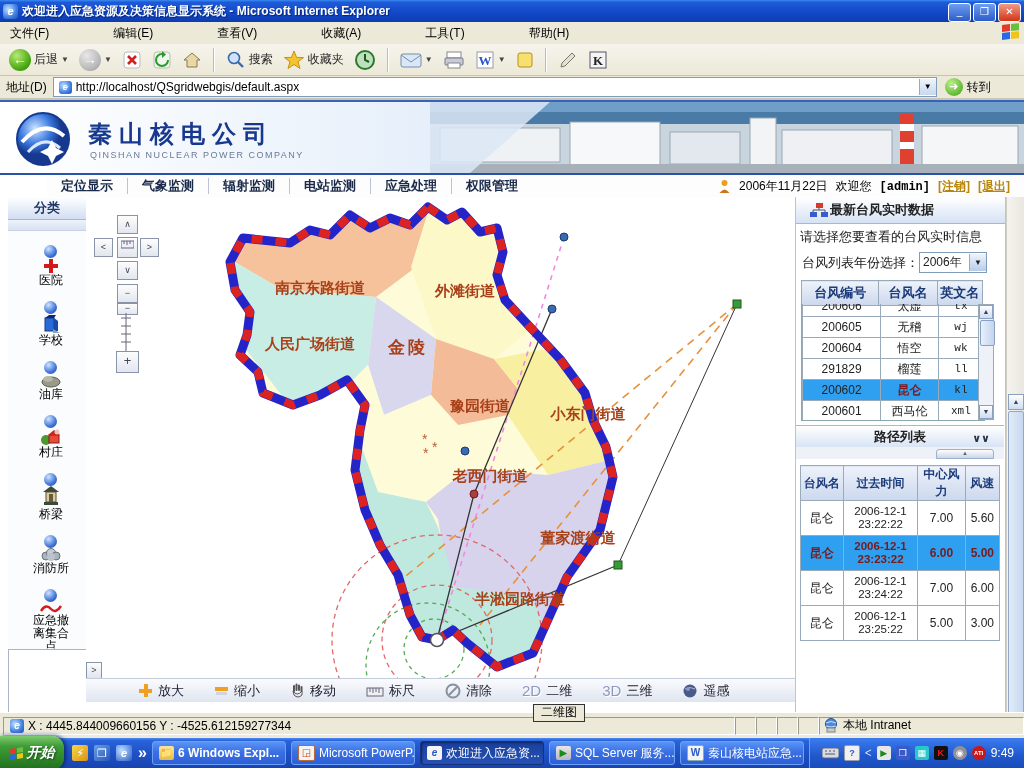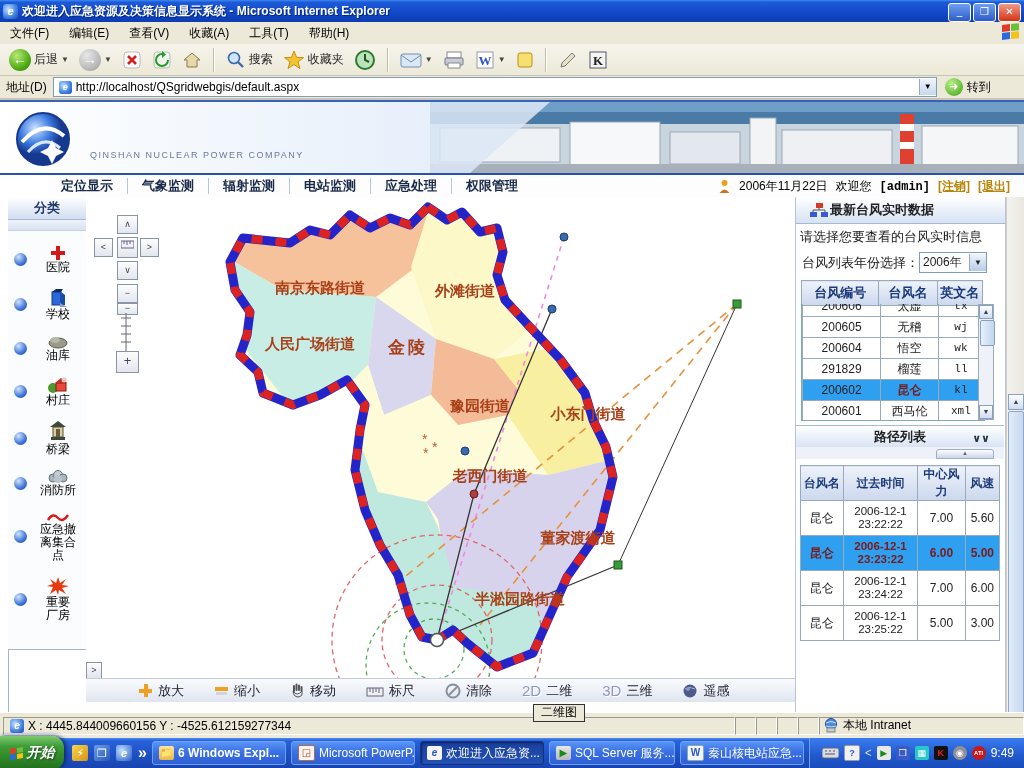--- a/index.html
+++ b/index.html
@@ -6,21 +6,21 @@
   #stage{position:relative;width:1024px;height:768px;overflow:hidden;background:#fff;}
   .abs{position:absolute;}
   
   .titlebar{left:0;top:0;width:1024px;height:22px;background:linear-gradient(180deg,#3a8af2 0%,#1e5ad8 10%,#1148c8 60%,#0c3cb0 100%);color:#fff;display:flex;align-items:center;}
   .titlebar .ttl{font-size:12px;font-weight:bold;margin-left:4px;text-shadow:1px 1px 1px #00227a;white-space:nowrap;}
   .ieicon{width:15px;height:15px;margin-left:3px;background:radial-gradient(circle at 35% 35%,#bfe0ff,#3f7fe0 60%,#1c4fb0);border-radius:3px;color:#fff;font-size:11px;font-weight:bold;text-align:center;line-height:14px;font-style:italic;}
   .winbtns{position:absolute;right:3px;top:3px;display:flex;gap:2px;}
   .wbtn{width:21px;height:17px;border:1px solid #fff;border-radius:3px;font-size:10px;line-height:15px;text-align:center;color:#fff;background:linear-gradient(180deg,#6f9ef0,#2c5cc8);}
   .wbtn.close{background:linear-gradient(180deg,#f09a8a,#d33414);}
   
-  .menubar{left:0;top:22px;width:1024px;height:22px;background:#ece9d8;border-bottom:1px solid #cfcdbd;display:flex;align-items:center;font-size:12px;color:#000;}
+  .menubar{left:0;top:22px;width:1024px;height:22px;background:#ece9d8;border-bottom:1px solid #cfcdbd;display:flex;align-items:center;font-size:12px;color:#000;gap:44px;}
   .menubar .mi{padding:3px 10px;}
   .flag{position:absolute;right:4px;top:2px;width:18px;height:17px;background:#ece9d8;display:grid;grid-template-columns:8px 8px;grid-template-rows:7px 7px;gap:1px;transform:skewY(-6deg);}
   .flag i{display:block;}
   .toolbar{left:0;top:44px;width:1024px;height:32px;background:linear-gradient(180deg,#f6f4ec,#ece9d8);border-bottom:1px solid #c8c5b4;display:flex;align-items:center;gap:4px;padding-left:6px;box-sizing:border-box;font-size:12px;color:#222;}
   .tbico{display:flex;align-items:center;gap:3px;padding:1px 3px;}
   .circ{width:22px;height:22px;border-radius:50%;display:inline-block;text-align:center;line-height:21px;color:#fff;font-weight:bold;font-size:14px;}
   .circ.back{background:radial-gradient(circle at 35% 30%,#b8e878,#4aa810 65%,#2e7a06);}
   .circ.fwd{background:radial-gradient(circle at 35% 30%,#e8e8e8,#b8b8b8 65%,#909090);}
   .caret{font-size:8px;color:#444;}
   .sep{width:1px;height:24px;background:#c0bda8;margin:0 4px;border-right:1px solid #fff;}
@@ -36,21 +36,21 @@
   .cotitle-en{position:absolute;left:90px;top:48px;font-size:9px;color:#6a7a96;letter-spacing:1.5px;white-space:nowrap;}
   
   .navbar{left:0;top:175px;width:1024px;height:22px;background:#fdfdfd;border-bottom:1px solid #9ab0cc;display:flex;align-items:center;font-size:13px;color:#1a2a4a;font-weight:bold;margin-left:47px;}
   .navtab{padding:0 14px;border-right:1px solid #b8c4d8;height:16px;line-height:16px;}
   .userarea{position:absolute;right:14px;top:178px;display:flex;align-items:center;gap:8px;font-size:12px;color:#000;}
   .lnk{color:#b8860b;text-decoration:underline;font-weight:bold;}
   
   .sidebar{left:8px;top:197px;width:78px;height:452px;background:#fbfcfe;border-right:1px solid #b8c4d8;}
   .sidehead{height:22px;background:linear-gradient(180deg,#ffffff,#d2def2);border-bottom:1px solid #a8b8d0;text-align:center;font-size:13px;font-weight:bold;color:#223a6a;line-height:22px;}
   .sidesub{height:10px;background:linear-gradient(180deg,#eef2fa,#d8e2f2);border-bottom:1px solid #c8d2e4;}
-  .sideitem{display:flex;align-items:center;margin-top:14px;}
+  .sideitem{display:flex;align-items:center;margin-top:14px;flex-direction:column;}
   .sphere{width:13px;height:13px;border-radius:50%;background:radial-gradient(circle at 35% 30%,#cfe4ff,#3f74d8 60%,#1a3f9a);margin-left:6px;flex:0 0 13px;}
   .icol{display:flex;flex-direction:column;align-items:center;margin-left:8px;width:46px;}
   .silabel{font-size:12px;color:#000;text-align:center;line-height:13px;}
   .sidebottom{left:8px;top:649px;width:77px;height:62px;background:#fff;border:1px solid #a8b4c8;}
   
   .maparea{left:86px;top:197px;width:709px;height:515px;background:#fff;overflow:hidden;}
   .mapsvg{position:absolute;left:0;top:0;}
   .mbtn{position:absolute;width:19px;height:17px;background:linear-gradient(180deg,#fdfdfd,#e2e6ee);border:1px solid #8a94a8;text-align:center;font-size:9px;color:#445;line-height:16px;}
   .mapbar{position:absolute;left:0;top:481px;width:709px;height:24px;background:linear-gradient(180deg,#fafbfd,#dfe5f0);border-top:1px solid #c4ccdc;display:flex;align-items:center;gap:30px;padding-left:52px;box-sizing:border-box;font-size:13px;color:#223;}
   .mtool{display:flex;align-items:center;gap:5px;}
@@ -260,20 +260,21 @@
             <stop offset="0%" stop-color="#cfe4ff"></stop>
             <stop offset="60%" stop-color="#3a7ae0"></stop>
             <stop offset="100%" stop-color="#16388e"></stop>
           </radialGradient>
         </defs>
       <circle cx="29" cy="29" r="26" fill="url(#lg)" stroke="#16388e" stroke-width="2"></circle>
       <path d="M8 32 Q29 8 50 26" fill="none" stroke="#fff" stroke-width="4"></path>
       <path d="M14 42 Q30 24 46 38" fill="none" stroke="#dce8ff" stroke-width="3"></path>
       <path d="M38 30 l4 8 l8 4 l-8 4 l-4 8 l-4 -8 l-8 -4 l8 -4 Z" fill="#fff"></path>
     </svg>
+    <div class="cotitle">秦山核电公司</div>
     <div class="cotitle-en">QINSHAN NUCLEAR POWER COMPANY</div>
   </div>
 
   <div class="abs navbar">
     <span class="navtab">定位显示</span>
     <span class="navtab">气象监测</span>
     <span class="navtab">辐射监测</span>
     <span class="navtab">电站监测</span>
     <span class="navtab">应急处理</span>
     <span class="navtab" style="border-right:none">权限管理</span>

